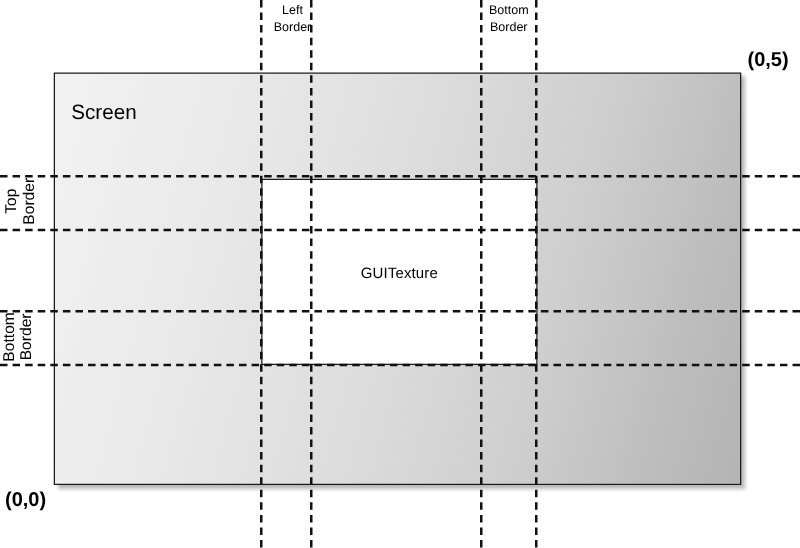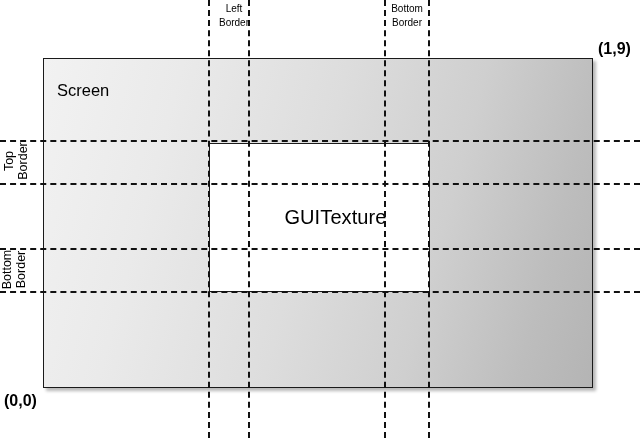--- a/index.html
+++ b/index.html
@@ -41,28 +41,28 @@
     top: 143px;
     width: 221px;
     height: 149px;
     box-sizing: border-box;
     border: 1.5px solid #1a1a1a;
     background: #ffffff;
     z-index: 4;
   }
   .texture-label {
     position: absolute;
-    left: 16px;
+    left: 0;
     top: 0;
     width: 100%;
     height: 100%;
     display: flex;
     align-items: center;
     justify-content: center;
-    font-size: 20px;
+    font-size: 12px;
     color: #000000;
     letter-spacing: 0.1px;
   }
 
   
   .vline {
     position: absolute;
     top: 0;
     height: 438px;
     width: 0;
@@ -142,21 +142,21 @@
   <div class="vline" style="left:384px;"></div>
   <div class="vline" style="left:428px;"></div>
 
   <div class="hline" style="top:140px;"></div>
   <div class="hline" style="top:183px;"></div>
   <div class="hline" style="top:248px;"></div>
   <div class="hline" style="top:291px;"></div>
 
   <div class="lbl lbl-screen">Screen</div>
 
-  <div class="lbl lbl-corner lbl-tr">(1,9)</div>
+  <div class="lbl lbl-corner lbl-tr">(0,5)</div>
   <div class="lbl lbl-corner lbl-bl">(0,0)</div>
 
   <div class="lbl lbl-top-header lbl-left-border">
     <div>Left</div>
     <div>Border</div>
   </div>
   <div class="lbl lbl-top-header lbl-right-border">
     <div>Bottom</div>
     <div>Border</div>
   </div>

